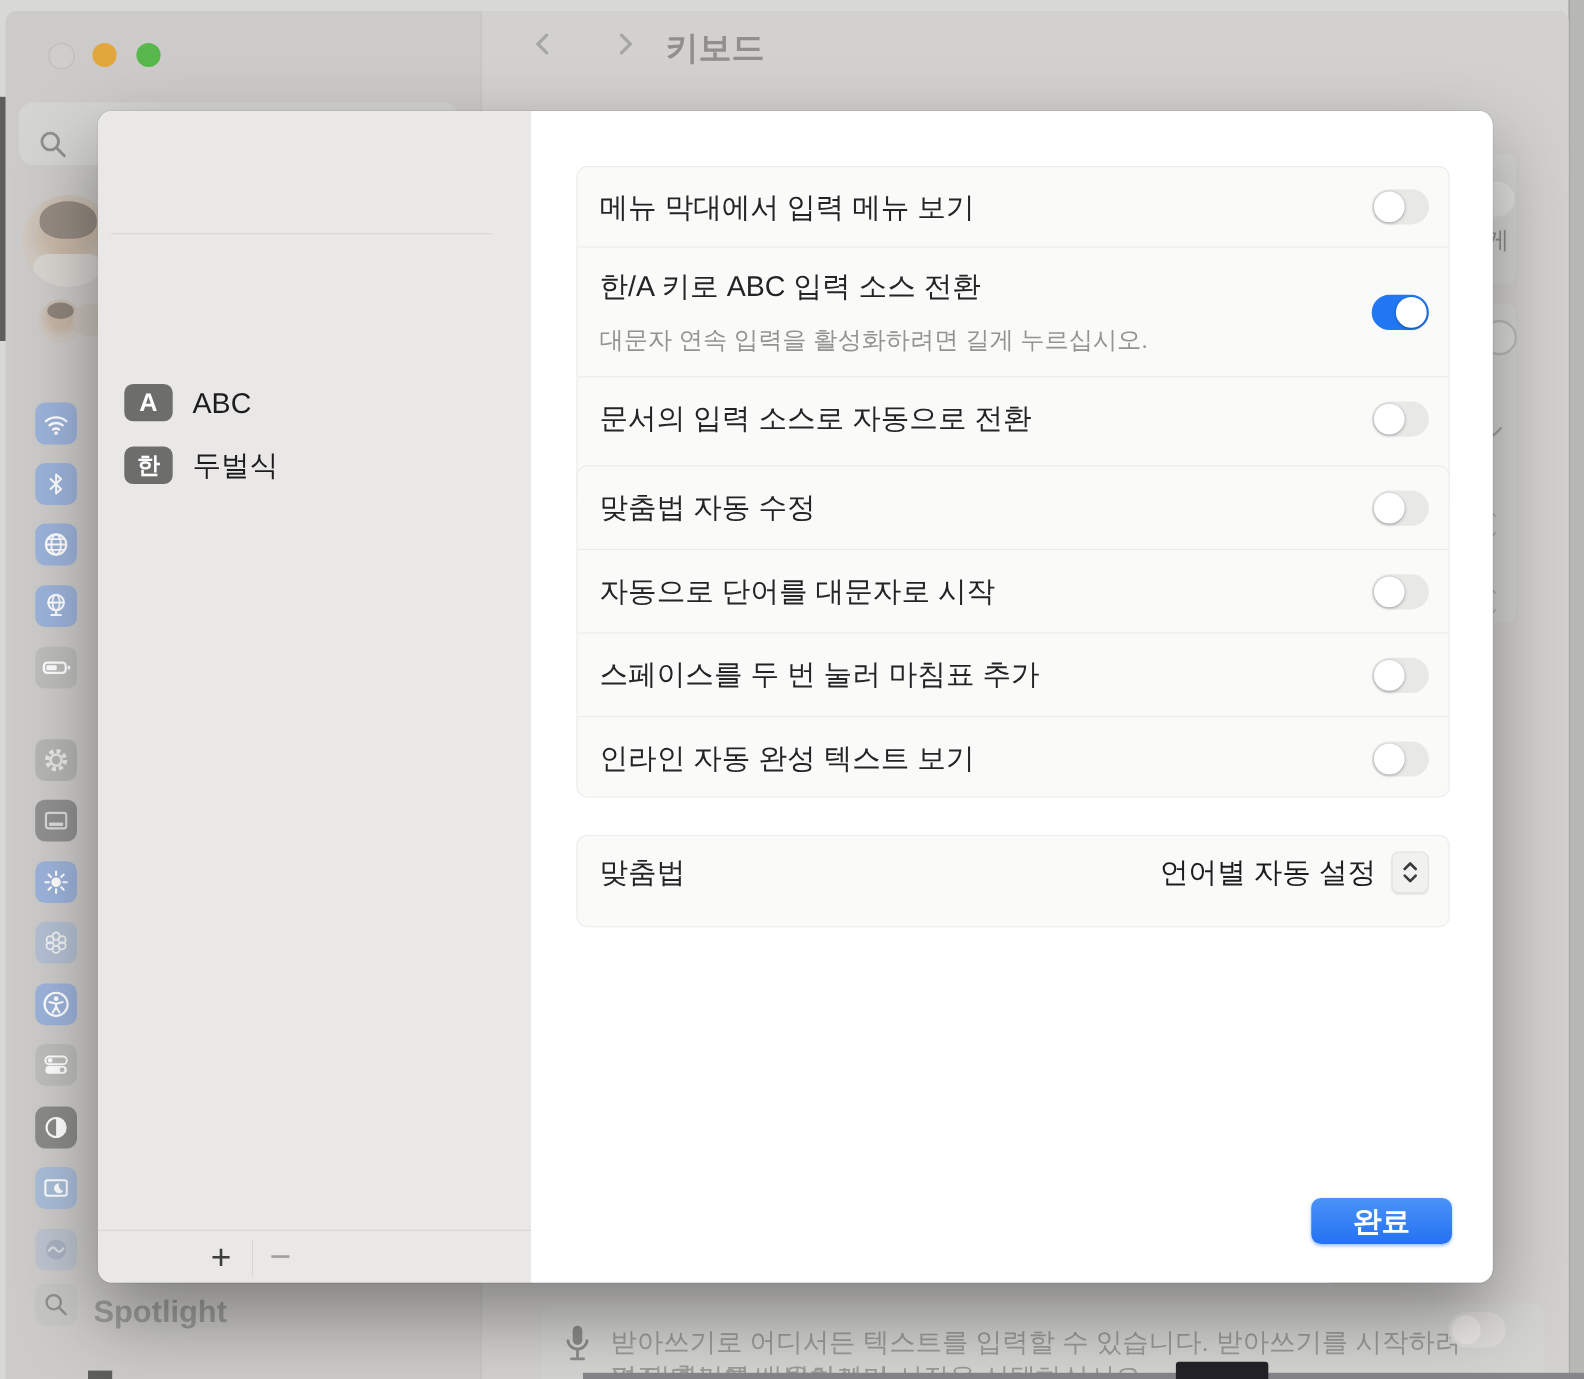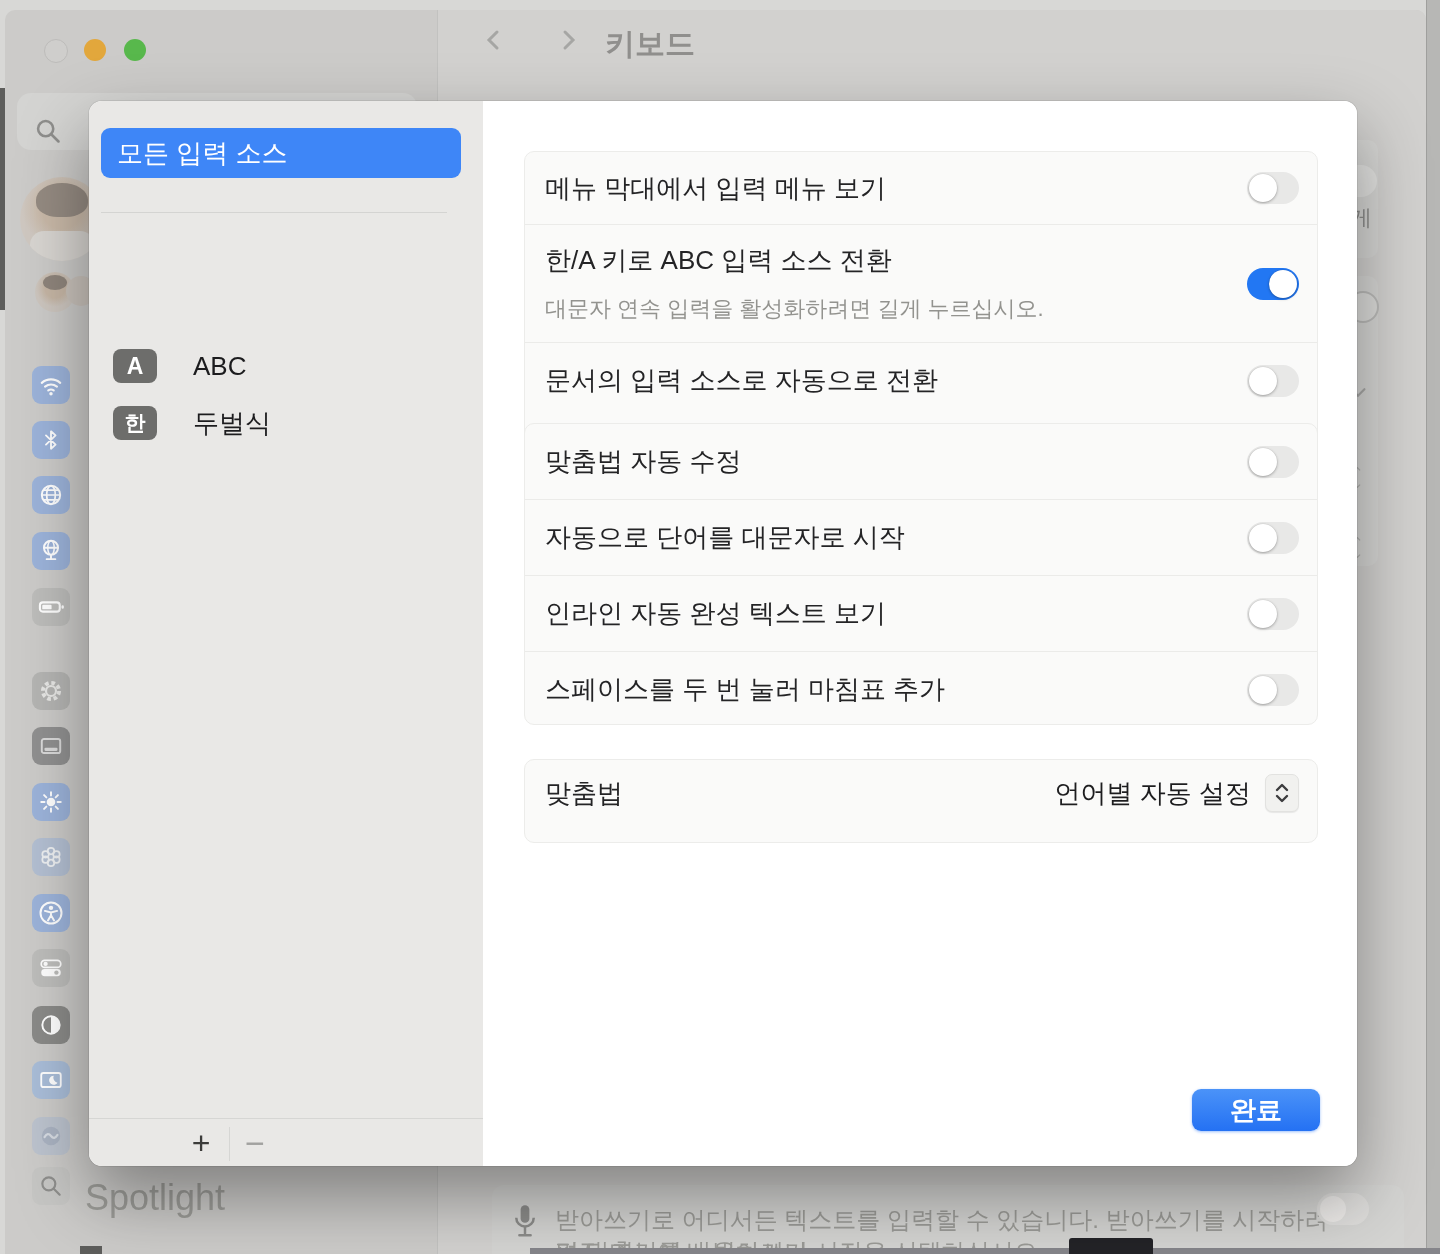--- a/index.html
+++ b/index.html
@@ -25,21 +25,21 @@
   .avatar-big .hair{position:absolute;left:16px;top:6px;width:52px;height:34px;border-radius:50% 50% 42% 42%;background:#958b82;}
   .avatar-big .shirt{position:absolute;left:10px;top:54px;width:64px;height:34px;border-radius:14px;background:#d8d5d1;}
   .avatar-sm{left:35px;top:272px;width:40px;height:40px;border-radius:50%;overflow:hidden;
       background:radial-gradient(circle at 50% 40%, #c6b6a5 0 32%, #cdc6bf 60%);}
   .avatar-sm .hair{position:absolute;left:8px;top:3px;width:24px;height:15px;border-radius:50%;background:#8f857c;}
   .avatar-sm2{left:66px;top:276px;width:30px;height:30px;border-radius:50%;background:#cac3bc;}
   .appicon{left:32px;width:38px;height:38px;border-radius:9px;display:flex;align-items:center;justify-content:center;}
   .appicon svg{display:block;}
   .blueic{background:#9cb3da;}
   .grayic{background:#bdbdbb;}
-  .spotlight-label{left:85px;top:1177px;font-size:36px;color:#9c9c98;}
+  .spotlight-label{left:85px;top:1177px;font-size:28px;color:#9c9c98;font-weight:bold;}
   
   .frag-box{background:#d6d6d4;border-radius:10px;}
   .frag-pill{left:1331px;top:165px;width:46px;height:32px;border-radius:16px;background:#e2e2e0;}
   .frag-ge{left:1350px;top:203px;font-size:22px;color:#8f8f8d;}
   .frag-ring{left:1347px;top:291px;width:28px;height:28px;border-radius:50%;background:#dcdcda;border:2px solid #bbbbb9;}
   .frag-chev{left:1347px;top:381px;color:#a8a8a6;}
   .frag-step{left:1351px;font-size:15px;color:#b0b0ae;line-height:10px;}
   
   .dict-box{left:492px;top:1185px;width:912px;height:69px;background:#d4d4d2;border-radius:12px 12px 0 0;}
   .dict-text{left:555px;width:790px;font-size:24px;color:#9b9b97;}
@@ -52,21 +52,21 @@
   
   .modal{left:89px;top:101px;width:1268px;height:1065px;background:#fff;border-radius:13px;
          box-shadow:0 30px 70px rgba(0,0,0,.38),0 0 0 1px rgba(0,0,0,.07);overflow:hidden;}
   .m-sidebar{position:absolute;left:0;top:0;width:394px;height:100%;background:#e9e8e6;}
   .m-selected{position:absolute;left:12px;top:27px;width:360px;height:50px;border-radius:9px;
               background:#3e86f7;color:#fff;font-size:26px;display:flex;align-items:center;padding-left:16px;box-sizing:border-box;}
   .m-div{position:absolute;left:12px;top:111px;width:346px;height:1px;background:#d4d4d2;}
   .src-row{position:absolute;left:0;width:100%;height:56px;display:flex;align-items:center;}
   .src-badge{margin-left:24px;width:44px;height:34px;border-radius:8px;background:#6d6d6b;color:#fff;
              display:flex;align-items:center;justify-content:center;font-size:23px;font-weight:bold;}
-  .src-label{margin-left:36px;font-size:26px;color:#1c1c1e;}
+  .src-label{margin-left:18px;font-size:26px;color:#1c1c1e;}
   .m-foot-div{position:absolute;left:0;top:1017px;width:394px;height:1px;background:#d6d6d4;}
   .pm{position:absolute;top:1022px;width:40px;height:40px;font-size:32px;display:flex;align-items:center;justify-content:center;}
   .pm.plus{left:92px;color:#3c3c3a;}
   .pm.minus{left:146px;color:#a2a2a0;font-size:34px;}
   .pm-sep{position:absolute;left:140px;top:1026px;width:1px;height:34px;background:#d6d6d4;}
 
   .m-content{position:absolute;left:394px;top:0;width:874px;height:100%;background:#fff;}
   .grp{position:absolute;left:41px;width:794px;background:#fafaf9;border:1px solid #ececea;border-radius:10px;box-sizing:border-box;overflow:hidden;}
   .row{position:relative;display:flex;align-items:center;padding:0 18px 0 20px;}
   .row + .row{border-top:1px solid #ebebe9;}
@@ -252,23 +252,20 @@
   <div class="abs dict-toggle">
       <div class="knob"></div>
     </div>
   <div class="abs dark-strip"></div>
   <div class="abs dark-key"></div>
   <div class="abs dark-nub"></div>
 
   <div class="abs modal">
 
     <div class="m-sidebar">
-      <div class="m-selected">
-        <span>모든 입력 소스</span>
-      </div>
       <div class="m-div"></div>
 
       <div class="src-row" style="top:237px">
         <div class="src-badge">A</div>
         <div class="src-label">ABC</div>
       </div>
       <div class="src-row" style="top:294px">
         <div class="src-badge" style="font-size:21px">한</div>
         <div class="src-label">두벌식</div>
       </div>
@@ -312,27 +309,27 @@
               <div class="knob"></div>
             </div>
         </div>
         <div class="row" style="height:75px">
           <div class="lbl">자동으로 단어를 대문자로 시작</div>
           <div class="toggle">
               <div class="knob"></div>
             </div>
         </div>
         <div class="row" style="height:75px">
+          <div class="lbl">스페이스를 두 번 눌러 마침표 추가</div>
+          <div class="toggle">
+              <div class="knob"></div>
+            </div>
+        </div>
+        <div class="row" style="height:75px">
           <div class="lbl">인라인 자동 완성 텍스트 보기</div>
-          <div class="toggle">
-              <div class="knob"></div>
-            </div>
-        </div>
-        <div class="row" style="height:75px">
-          <div class="lbl">스페이스를 두 번 눌러 마침표 추가</div>
           <div class="toggle">
               <div class="knob"></div>
             </div>
         </div>
       </div>
 
       <div class="grp" style="top:658px;height:84px">
         <div class="row" style="height:66px">
           <div class="lbl">맞춤법</div>
           <div class="val">언어별 자동 설정</div>

